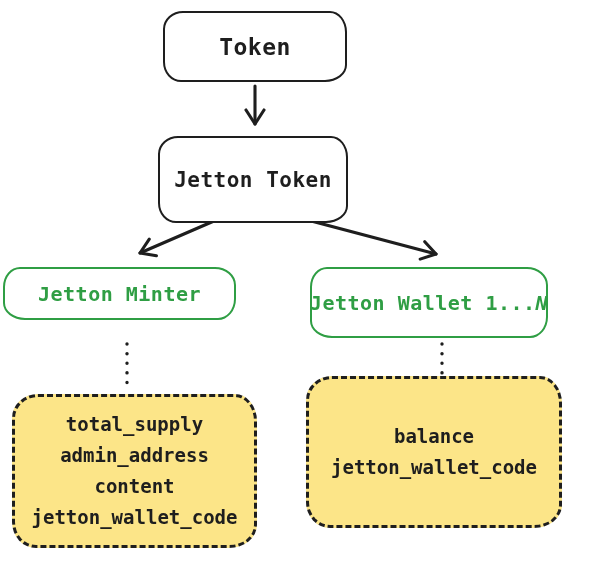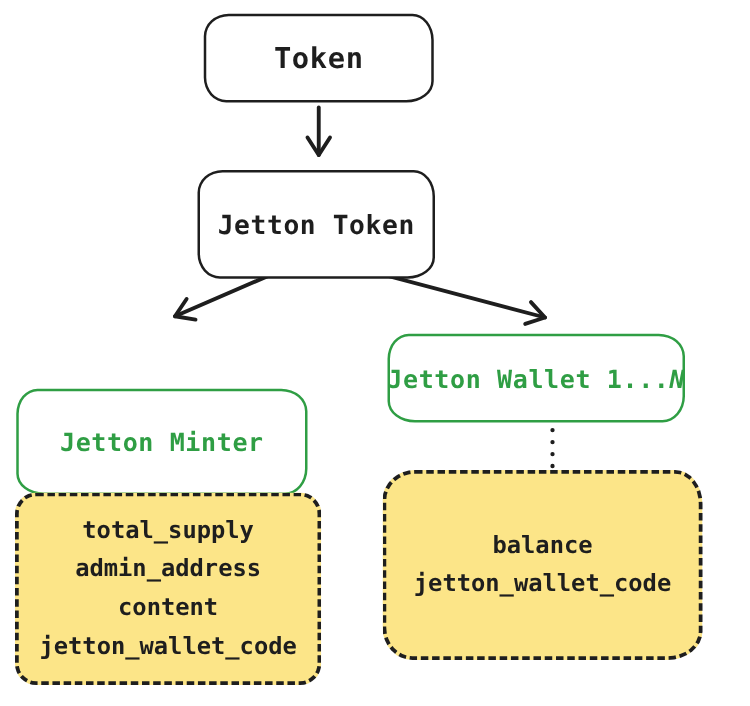--- a/index.html
+++ b/index.html
@@ -39,23 +39,23 @@
     flex-direction:column;color:var(--stroke);
   }
   .label{font-weight:bold;letter-spacing:0.5px;white-space:nowrap;}
   .label.sz-xl{font-size:23px;}
   .label.sz-lg{font-size:21px;}
   .label.sz-md{font-size:20px;}
   .it{font-style:italic;}
   .field-line{font-weight:bold;font-size:19px;line-height:31px;white-space:nowrap;}
   #node-token{left:163px;top:11px;width:184px;height:71px;}
   #node-jetton-token{left:158px;top:136px;width:190px;height:87px;}
-  #node-jetton-minter{left:13px;top:267px;width:233px;height:85px;margin-top:44px;}
+  #node-jetton-minter{left:3px;top:267px;width:233px;height:53px;}
   #node-jetton-wallet{left:310px;top:267px;width:238px;height:71px;}
-  #node-minter-fields{left:12px;top:394px;width:245px;height:154px;border-radius:17px;}
+  #node-minter-fields{left:12px;top:394px;width:245px;height:154px;}
   #node-wallet-fields{left:306px;top:376px;width:256px;height:152px;}
 </style>
 </head>
 <body>
 
 <div class="canvas">
 
   <svg class="overlay" width="600" height="565" viewBox="0 0 600 565" xmlns="http://www.w3.org/2000/svg">
     <defs>
       <marker id="ah" viewBox="0 0 26 26" refX="20" refY="13" markerWidth="26" markerHeight="26" markerUnits="userSpaceOnUse" orient="auto">

